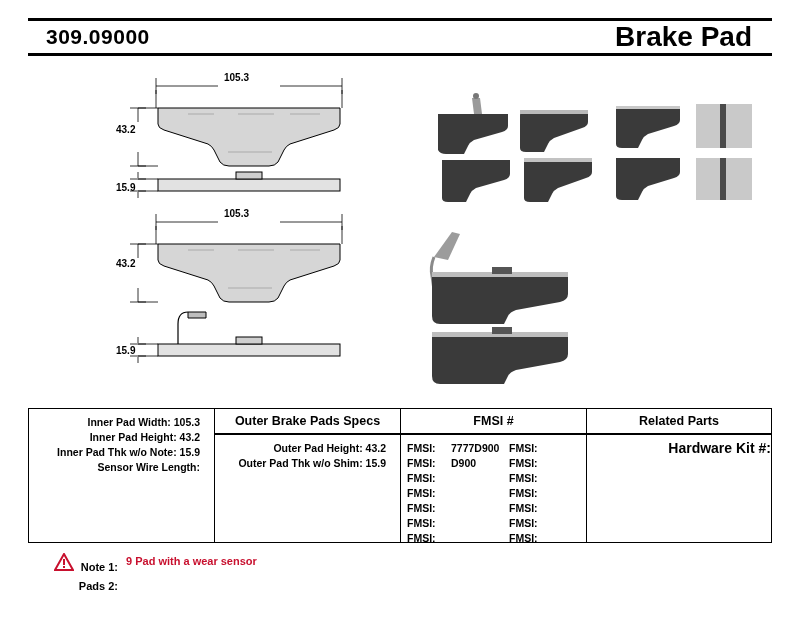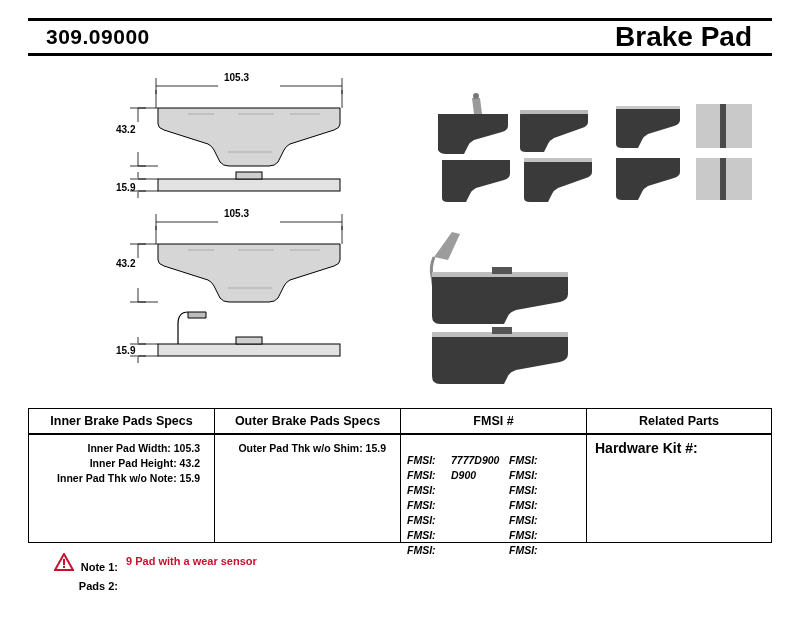--- a/index.html
+++ b/index.html
@@ -276,50 +276,57 @@
         <path d="M20 274 L156 274 L156 292 Q156 298 148 300 L104 308 Q98 310 96 314 L92 322 L28 322 Q20 322 20 314 Z" fill="#3a3a3a"></path>
         <rect x="20" y="270" width="136" height="5" fill="#bdbdbd"></rect>
         <rect x="80" y="265" width="20" height="7" fill="#555"></rect>
       </g>
     </svg>
   </div>
 
   <div class="tables">
 
     <div class="tcol" style="width:186px;">
-      <div class="thead">Inner Brake Pads Specs</div>
       <div class="tbody">
         <div class="row-right">
           <span>Inner Pad Width:</span>
           <span class="val">105.3</span>
         </div>
         <div class="row-right">
           <span>Inner Pad Height:</span>
           <span class="val">43.2</span>
         </div>
         <div class="row-right">
           <span>Inner Pad Thk w/o Note:</span>
           <span class="val">15.9</span>
+        </div>
+        <div class="row-right">
+          <span>Sensor Wire Length:</span>
+          <span class="val"></span>
         </div>
       </div>
     </div>
 
     <div class="tcol" style="width:186px;">
       <div class="thead">Outer Brake Pads Specs</div>
       <div class="tbody">
         <div class="row-right">
+          <span>Outer Pad Height:</span>
+          <span class="val">43.2</span>
+        </div>
+        <div class="row-right">
           <span>Outer Pad Thk w/o Shim:</span>
           <span class="val">15.9</span>
         </div>
       </div>
     </div>
 
     <div class="tcol" style="width:186px;">
       <div class="thead">FMSI #</div>
-      <div class="tbody" style="padding-top:18px;font-style:italic;">
+      <div class="tbody" style="padding-top:6px;">
         <div class="fmsi-row">
           <span class="lbl">FMSI:</span>
           <span class="v1">7777D900</span>
           <span class="lbl2">FMSI:</span>
           <span></span>
         </div>
         <div class="fmsi-row">
           <span class="lbl">FMSI:</span>
           <span class="v1">D900</span>
           <span class="lbl2">FMSI:</span>
@@ -351,21 +358,21 @@
         </div>
         <div class="fmsi-row">
           <span class="lbl">FMSI:</span>
           <span class="v1"></span>
           <span class="lbl2">FMSI:</span>
           <span></span>
         </div>
       </div>
     </div>
 
-    <div class="tcol" style="width:184px;">
+    <div class="tcol" style="width:184px;text-align:right;">
       <div class="thead">Related Parts</div>
       <div class="tbody">
         <div class="related-row">
           <span>Hardware Kit #:</span>
           <span></span>
         </div>
       </div>
     </div>
   </div>
 

